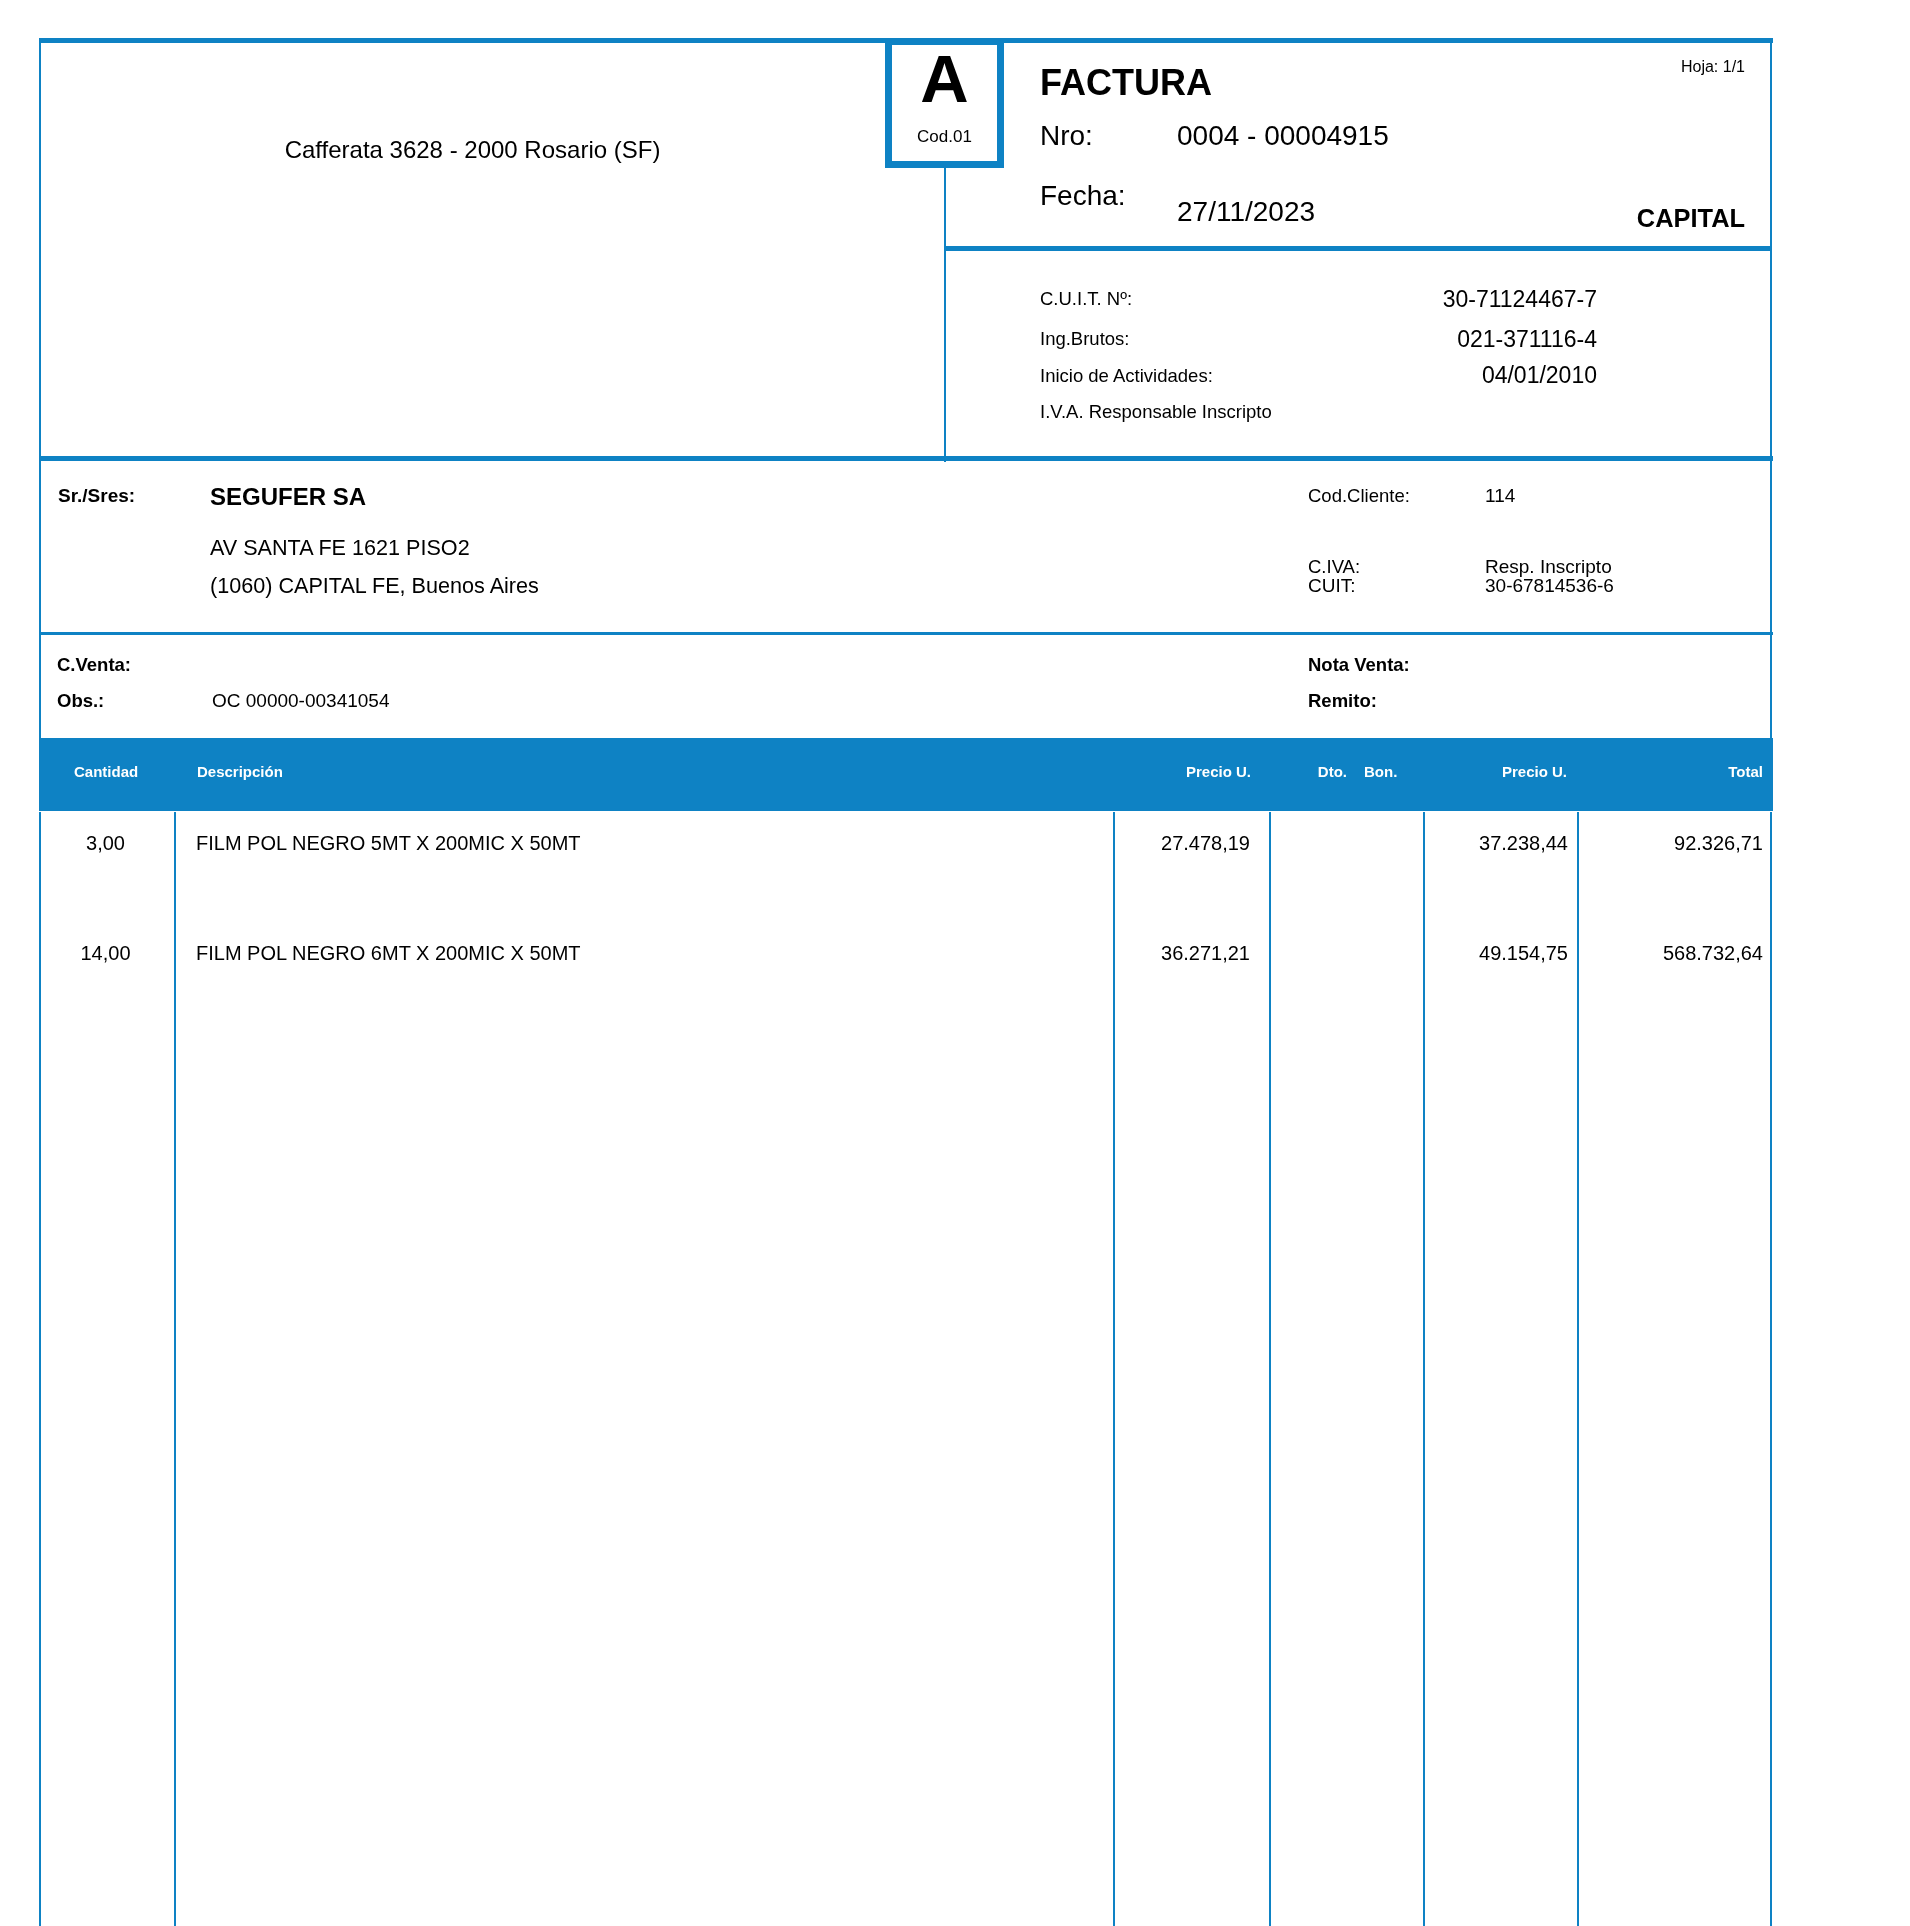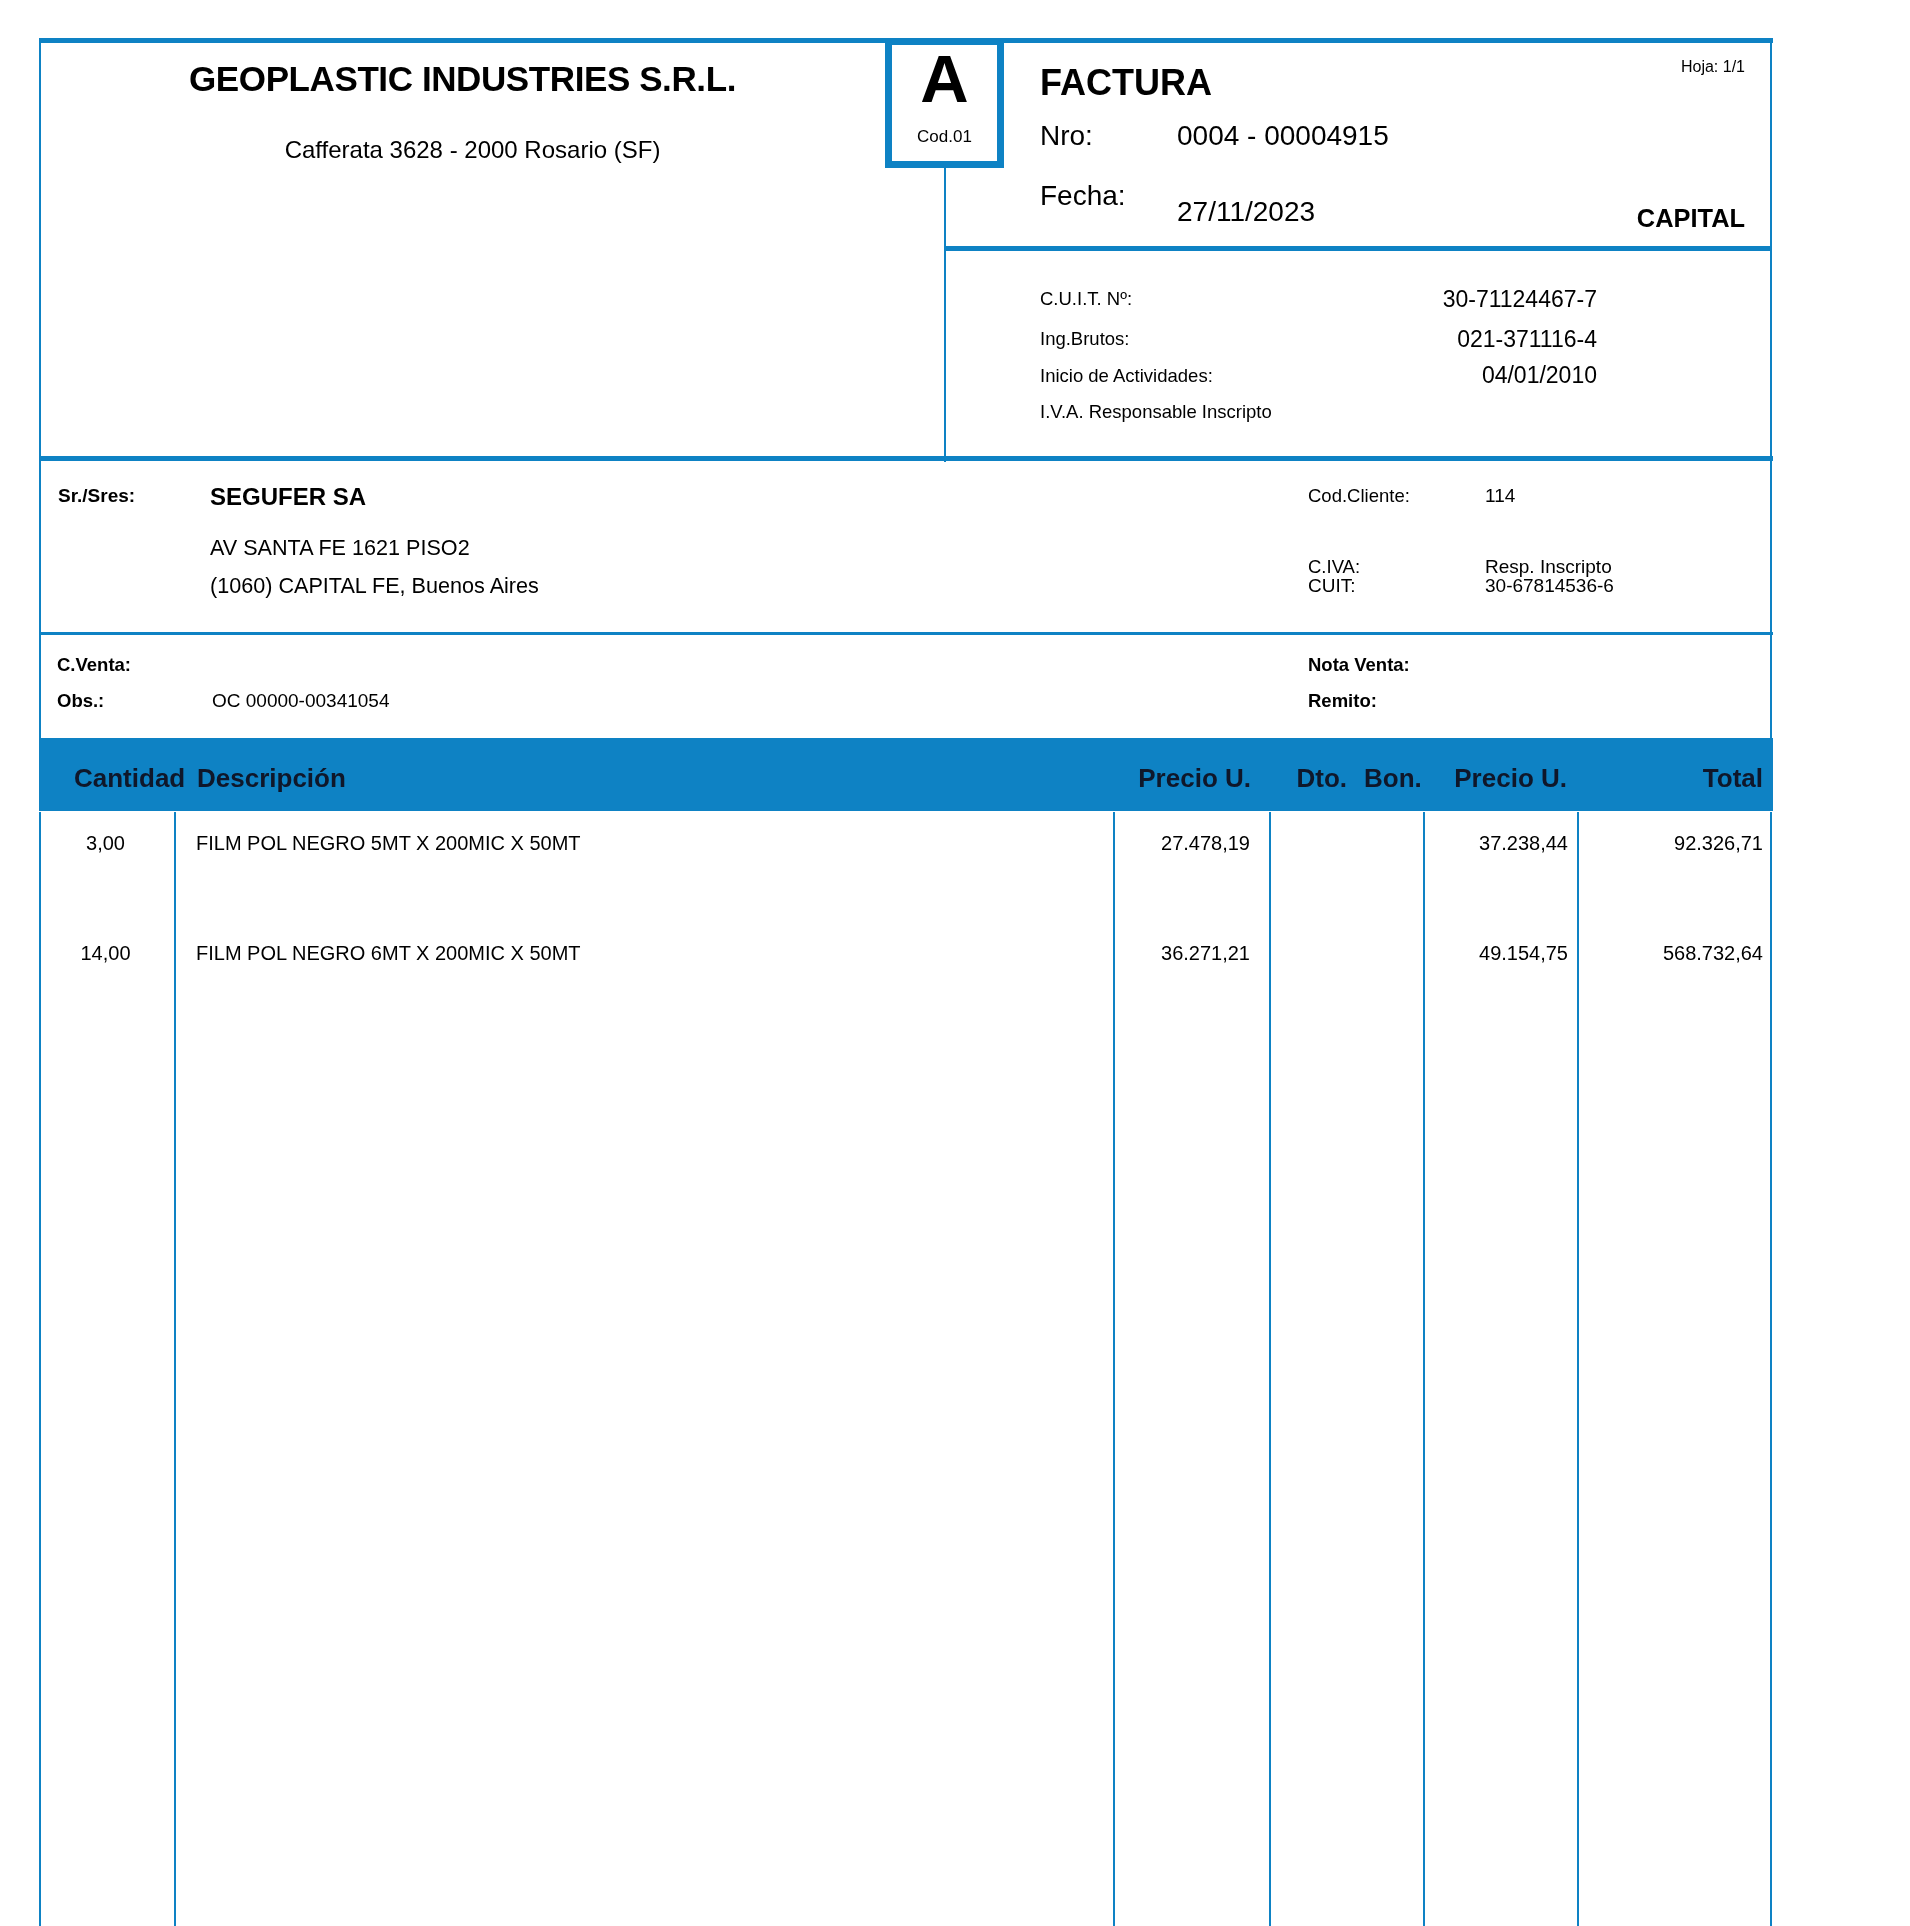--- a/index.html
+++ b/index.html
@@ -47,21 +47,21 @@
 
   
   .lbl-cventa { left:57px; top:654px; font-size:18.5px; font-weight:bold; }
   .lbl-obs    { left:57px; top:690px; font-size:18.5px; font-weight:bold; }
   .val-obs    { left:212px; top:690px; font-size:19px; }
   .lbl-nv     { left:1308px; top:654px; font-size:18.5px; font-weight:bold; }
   .lbl-remito { left:1308px; top:690px; font-size:18.5px; font-weight:bold; }
 
   
   .thead { left:39px; top:738px; width:1734px; height:73px; background:var(--blue); }
-  .th { position:absolute; color:#0f172a; font-weight:bold; font-size:26px; top:25.4px; }
+  .th { position:absolute; color:#ffffff; font-weight:bold; font-size:15px; top:25.4px; }
   .th-cant  { left:35px; }
   .th-desc  { left:158px; }
   .th-p1    { left:1079px; width:133px; text-align:right; }
   .th-dto   { left:1246px; width:62px; text-align:right; }
   .th-bon   { left:1325px; width:62px; text-align:left; }
   .th-p2    { left:1395px; width:133px; text-align:right; }
   .th-total { left:1591px; width:133px; text-align:right; }
   .trow { position:absolute; left:0; width:1910px; height:110px; }
   .cell { position:absolute; font-size:20px; top:0; }
   .cell-cantidad   { left:39px; width:133px; text-align:center; }
@@ -76,21 +76,20 @@
 
 <div id="page">
 
   <div class="line" style="left:39px; top:38px; width:1734px; height:5.4px;"></div>
   <div class="line" style="left:39px; top:38px; width:1.5px; height:424px;"></div>
   <div class="line" style="left:1770px; top:38px; width:1.5px; height:424px;"></div>
   <div class="line" style="left:944px; top:168px; width:1.5px; height:294px;"></div>
   <div class="line" style="left:944px; top:246px; width:828px; height:5.4px;"></div>
   <div class="line" style="left:39px; top:456px; width:1734px; height:5.4px;"></div>
 
-  <div class="abs company-name">GEOPLASTIC INDUSTRIES S.R.L.</div>
   <div class="abs company-addr">Cafferata 3628 - 2000 Rosario (SF)</div>
   <div class="abs letter-box"></div>
   <div class="abs letter">A</div>
   <div class="abs letter-code">Cod.01</div>
 
   <div class="abs doc-type">FACTURA</div>
   <div class="abs hoja">Hoja: 1/1</div>
   <div class="abs lbl-nro">Nro:</div>
   <div class="abs val-nro">0004 - 00004915</div>
   <div class="abs lbl-fecha">Fecha:</div>

